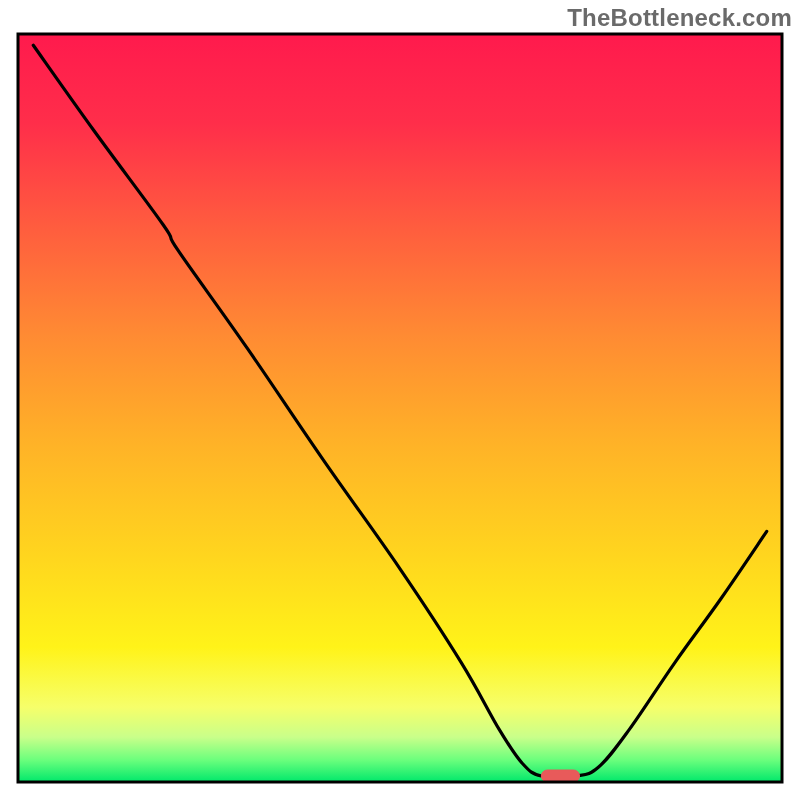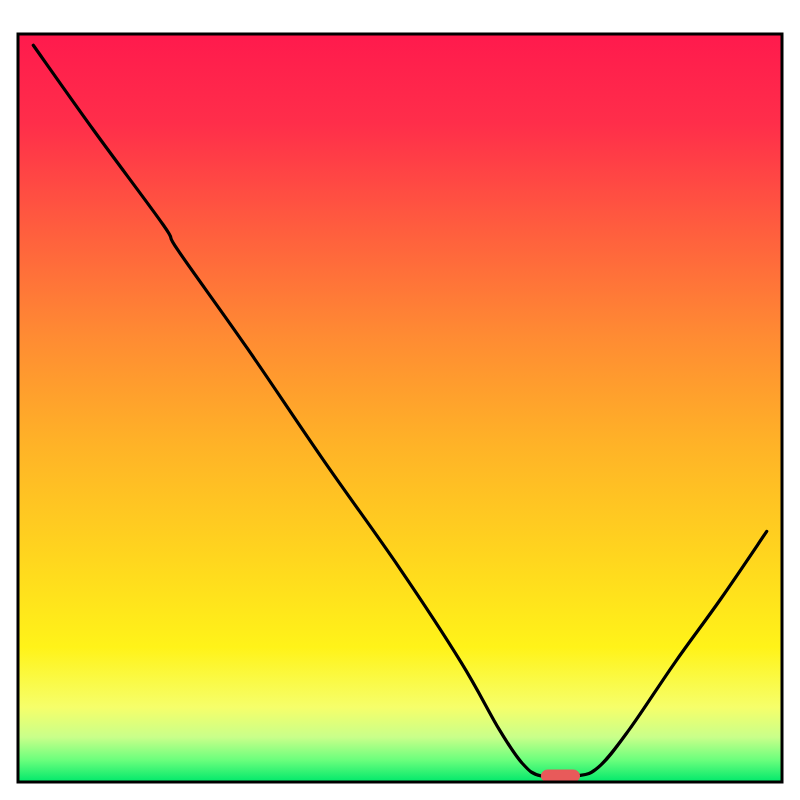--- a/index.html
+++ b/index.html
@@ -61,13 +61,14 @@
     <rect id="bgRect" fill="url(#bgGrad)" x="18" y="34" width="764" height="748"></rect>
 
     <g clip-path="url(#plotClip)">
       <path id="curvePath" fill="none" stroke-width="3.2" stroke-linecap="round" d="M 33.28 45.22 C 44.28 60.70, 71.02 98.93, 94.40 131.24 C 117.78 163.55, 148.03 203.20, 163.16 224.74 C 178.29 246.28, 163.31 228.70, 178.44 250.92 C 193.57 273.14, 221.07 310.46, 247.20 348.16 C 273.33 385.86, 296.10 420.64, 323.60 460.36 C 351.10 500.08, 375.25 532.47, 400.00 568.82 C 424.75 605.17, 443.24 633.37, 461.12 662.32 C 479.00 691.27, 488.32 711.46, 499.32 729.64 C 510.32 747.82, 514.68 754.95, 522.24 763.30 C 529.80 771.65, 531.71 773.73, 541.34 776.02 C 550.97 778.30, 565.41 777.63, 575.72 776.02 C 586.03 774.40, 589.01 775.39, 598.64 767.04 C 608.27 758.69, 615.45 748.49, 629.20 729.64 C 642.95 710.79, 658.54 685.88, 675.04 662.32 C 691.54 638.76, 704.38 622.30, 720.88 598.74 C 737.38 575.18, 758.47 543.54, 766.72 531.42" stroke="#000000"></path>
       <rect id="markerRect" rx="6" ry="6" x="541.34" y="770.03" width="38.20" height="11.97" fill="#e85a5a" stroke="#e85a5a"></rect>
     </g>
 
     <rect id="borderRect" fill="none" stroke-width="3" x="18" y="34" width="764" height="748" stroke="#000000"></rect>
   </svg>
 
+  <div class="watermark">TheBottleneck.com</div>
 </div>
 
 </body></html>

